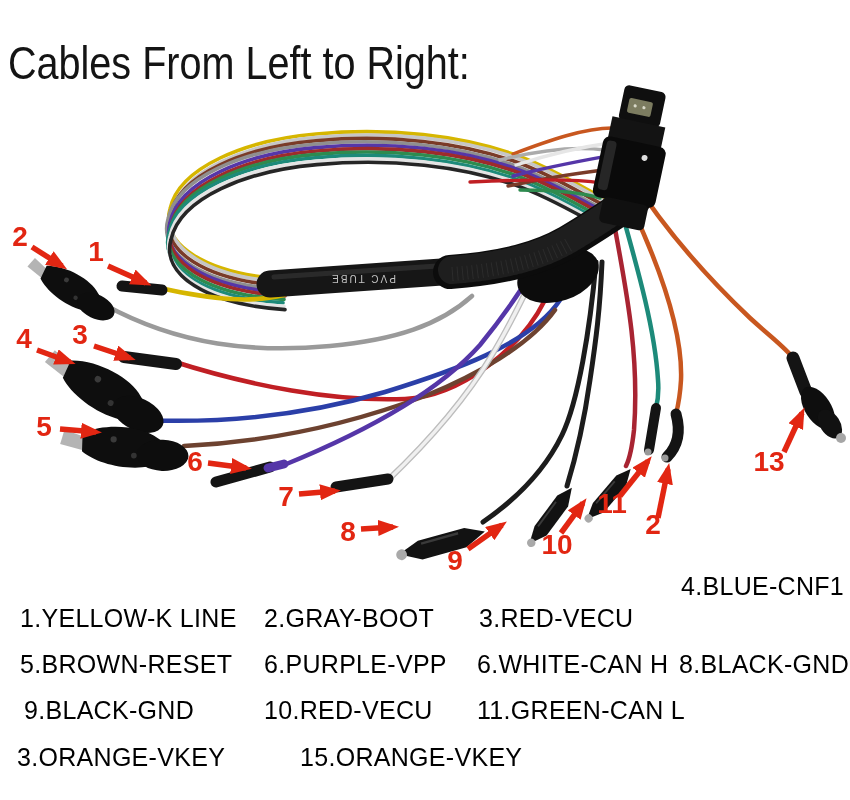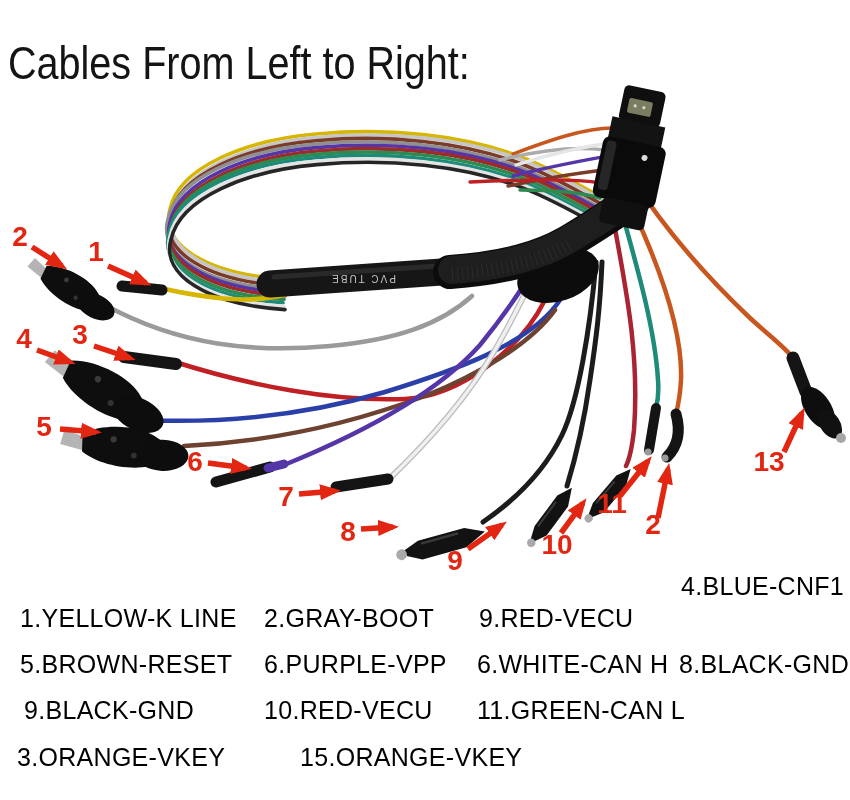--- a/index.html
+++ b/index.html
@@ -162,21 +162,21 @@
   <div class="num" style="left:348px;top:532px">8</div>
   <div class="num" style="left:455px;top:561px">9</div>
   <div class="num" style="left:557px;top:545px">10</div>
   <div class="num" style="left:612px;top:504px">11</div>
   <div class="num" style="left:653px;top:525px">2</div>
   <div class="num" style="left:769px;top:462px">13</div>
 
   <div class="legend">
     <span style="left:20px;top:604px">1.YELLOW-K LINE</span>
     <span style="left:264px;top:604px">2.GRAY-BOOT</span>
-    <span style="left:479px;top:604px">9.RED-VECU</span>
+    <span style="left:479px;top:604px">3.RED-VECU</span>
     <span style="left:681px;top:572px">4.BLUE-CNF1</span>
     <span style="left:20px;top:650px">5.BROWN-RESET</span>
     <span style="left:264px;top:650px">6.PURPLE-VPP</span>
     <span style="left:477px;top:650px">6.WHITE-CAN H</span>
     <span style="left:679px;top:650px">8.BLACK-GND</span>
     <span style="left:24px;top:696px">9.BLACK-GND</span>
     <span style="left:264px;top:696px">10.RED-VECU</span>
     <span style="left:477px;top:696px">11.GREEN-CAN L</span>
     <span style="left:17px;top:743px">3.ORANGE-VKEY</span>
     <span style="left:300px;top:743px">15.ORANGE-VKEY</span>

